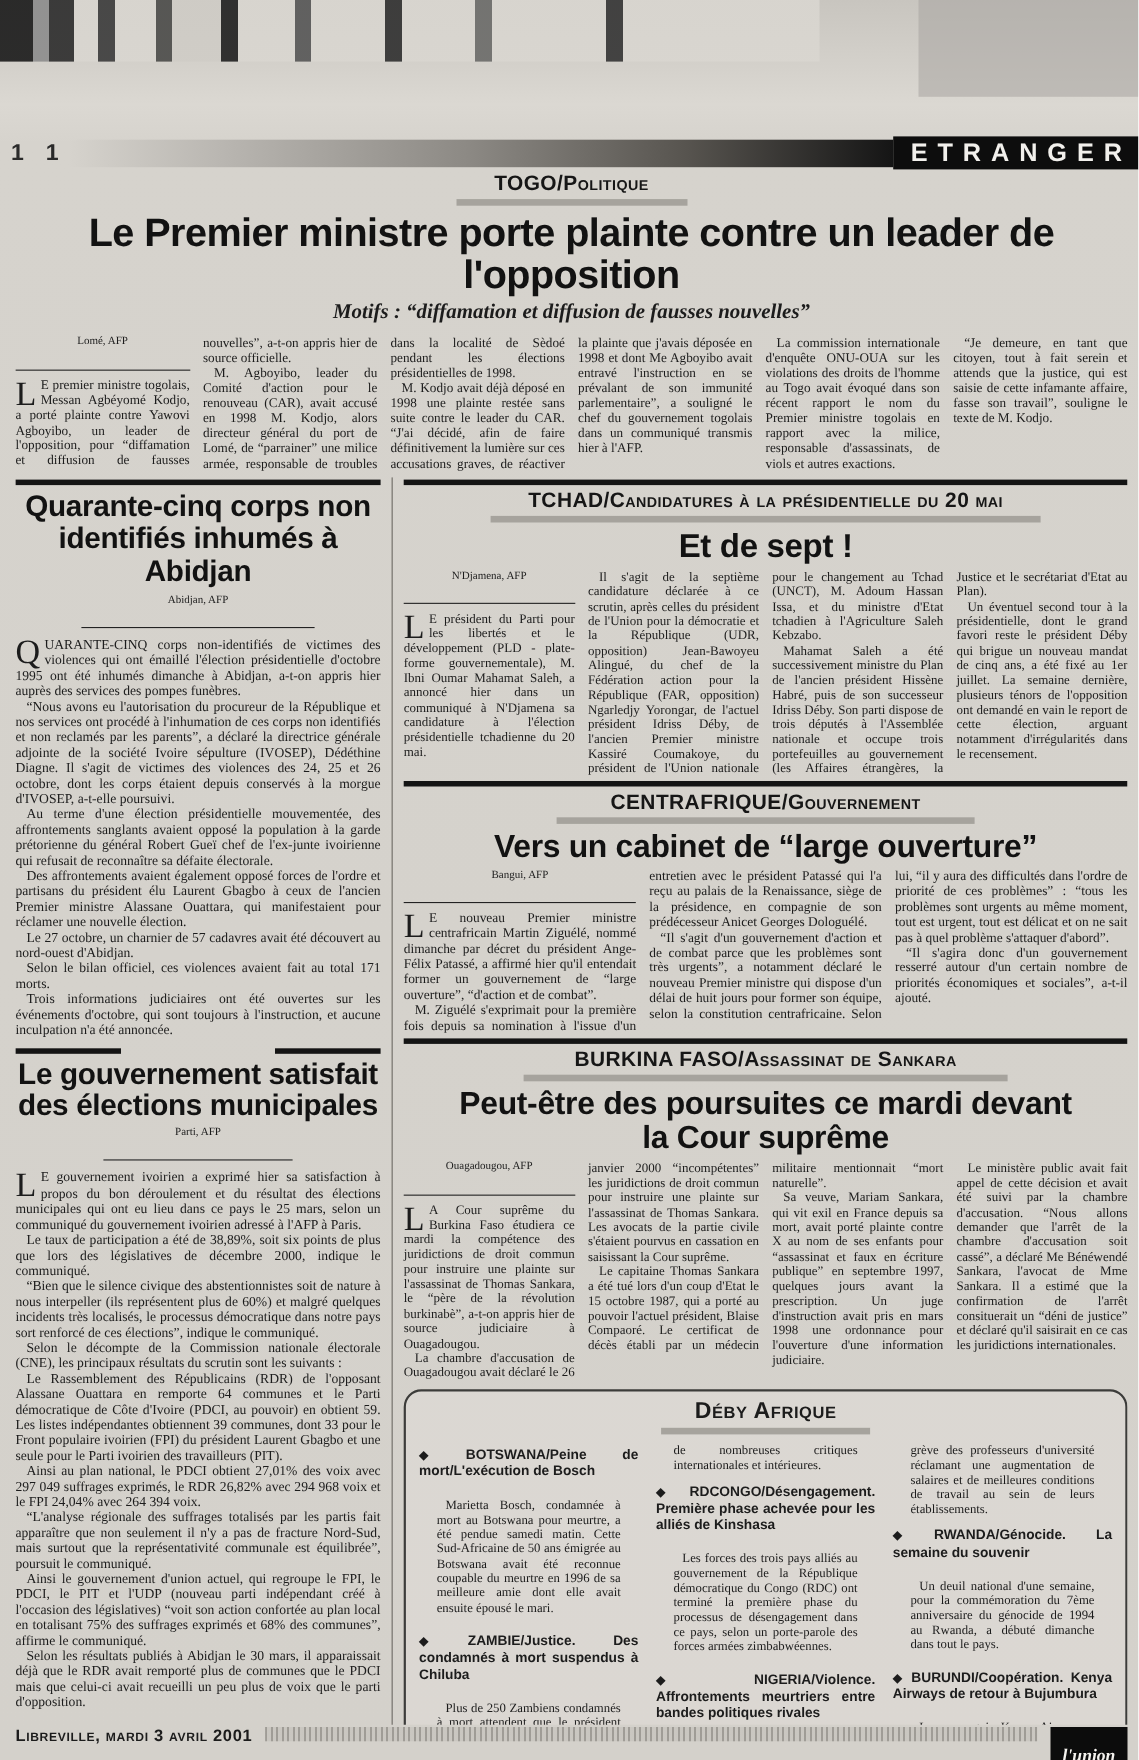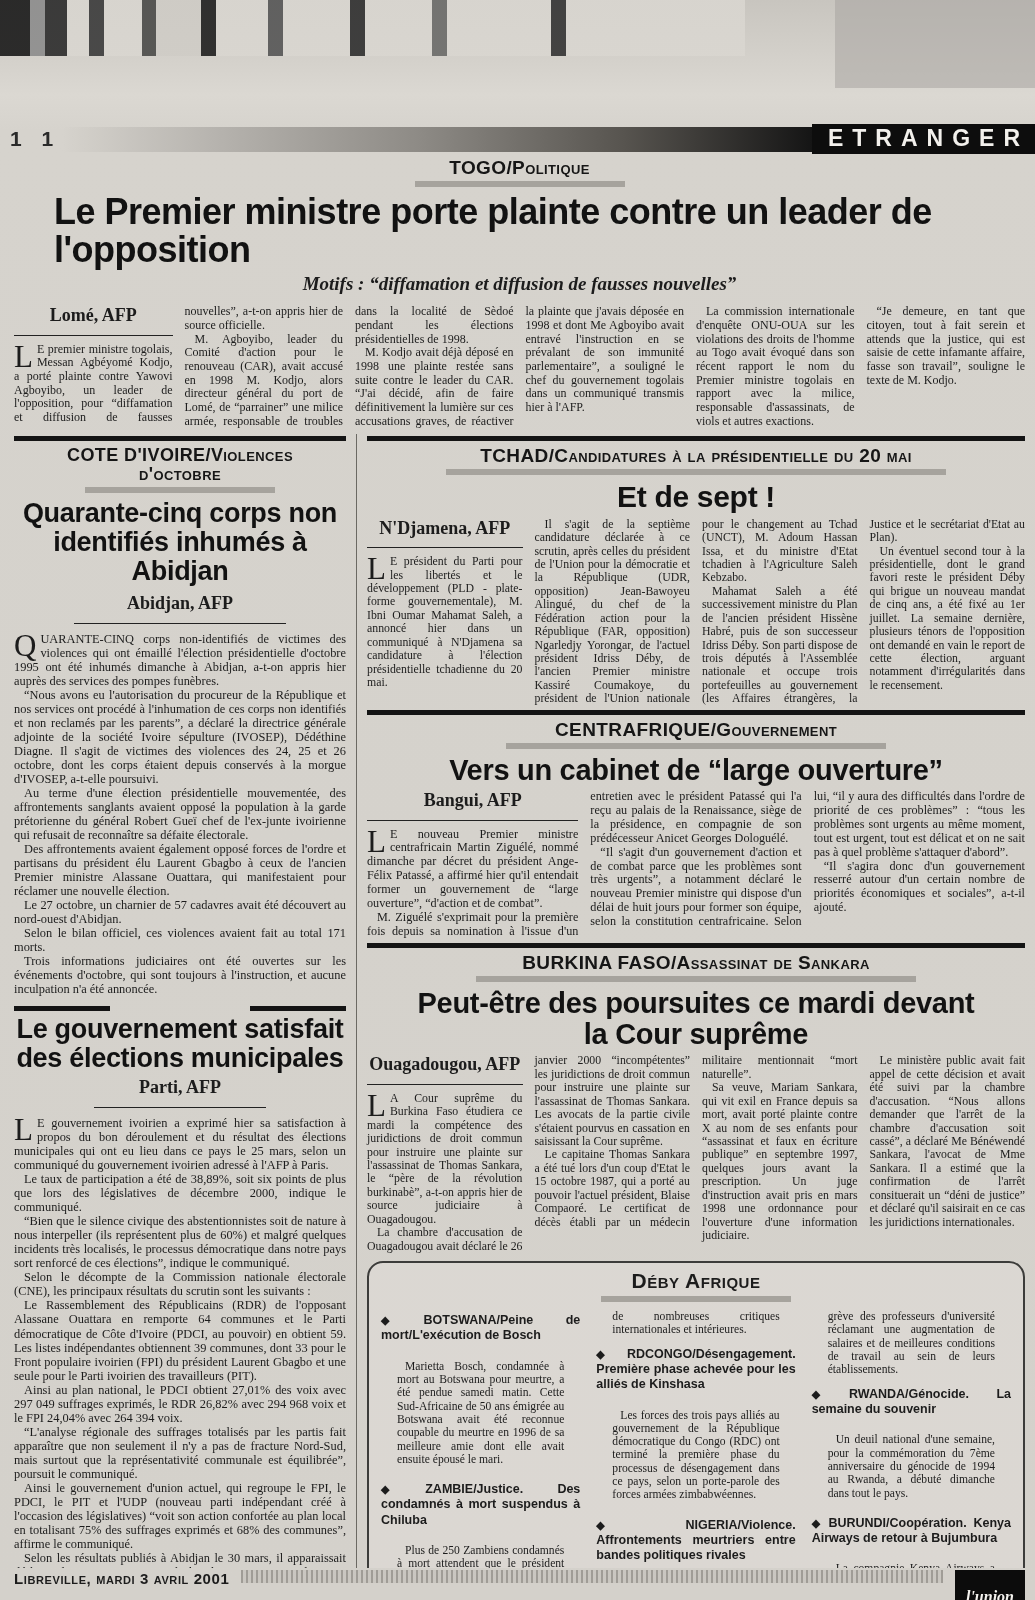--- a/index.html
+++ b/index.html
@@ -18,29 +18,29 @@
   .band{flex:1;height:25px;background:linear-gradient(90deg,rgba(214,211,205,0) 0%,#b7b4af 20%,#8d8a85 48%,#57544f 75%,#151515 100%);}
   .etranger{background:#0d0d0d;color:#f2f0ec;font:bold 23px "Liberation Sans",sans-serif;
             letter-spacing:9px;padding:1px 6px 3px 16px;height:26px;display:flex;align-items:center;}
   .content{position:absolute;top:158px;left:14px;right:10px;bottom:32px;overflow:hidden;}
   
   .kicker-wrap{text-align:center;}
   .kicker{font:bold 19px/1.05 "Liberation Sans",sans-serif;font-variant:small-caps;letter-spacing:.4px;color:#161616;}
   .kicker.sm{font-size:18px;}
   .kicker-bar{height:6px;background:#a6a39d;margin:3px auto 6px;}
   
-  .headline-xl{font:bold 36px/1.06 "Liberation Sans",sans-serif;letter-spacing:-.5px;text-align:left;margin:4px 40px 2px;color:#121212;}
+  .headline-xl{font:bold 36px/1.06 "Liberation Sans",sans-serif;letter-spacing:-.5px;text-align:center;margin:4px 40px 2px;color:#121212;}
   .subhead{font-style:italic;font-size:19px;text-align:center;margin:4px 0 10px;font-weight:bold;}
   .headline-lg{font:bold 27px/1.08 "Liberation Sans",sans-serif;letter-spacing:-.3px;text-align:center;margin:4px 0 4px;color:#121212;}
   
   .cols{column-gap:12px;font-size:12px;line-height:1.14;text-align:justify;hyphens:auto;}
   .cols-6{columns:6;}
   .cols-4{columns:4;font-size:11.8px;}
   .cols-3{columns:3;font-size:12.2px;}
-  .dateline{font-weight:bold;font-size:18px;text-align:center;padding-bottom:9px;border-bottom:1.5px solid #222;margin-bottom:7px;}
+  .dateline{font-weight:normal;font-size:10px;text-align:center;padding-bottom:19px;border-bottom:1.5px solid #222;margin-bottom:7px;}
   p.lead{margin:0;}
   .dc{float:left;font-size:31px;line-height:25px;padding:1px 4px 0 0;}
   .paras p{margin:0;text-indent:10px;}
   
   .main-row{display:flex;margin-top:6px;}
   .left-col{width:332px;padding-right:10px;border-right:1px solid #6b6963;}
   .right-col{flex:1;padding-left:10px;}
   .rule-thick{height:5px;background:#141414;margin:2px 0 5px;}
   .left-col .cols-1{font-size:12.4px;line-height:1.13;text-align:justify;hyphens:auto;}
   .split-rule{display:flex;justify-content:space-between;margin:10px 0 4px;}
@@ -92,25 +92,20 @@
             <p>“Je demeure, en tant que citoyen, tout à fait serein et attends que la justice, qui est saisie de cette infamante affaire, fasse son travail”, souligne le texte de M. Kodjo.</p>
           </div>
       </div>
     </section>
 
     <div class="main-row">
 
       <div class="left-col">
         <div class="rule-thick"></div>
         <section class="sec">
-          <div class="kicker-wrap">
-            <div class="kicker sm">COTE D'IVOIRE/Violences</div>
-            <div class="kicker sm">d'octobre</div>
-            <div class="kicker-bar" style="width:190px"></div>
-          </div>
           <h2 class="headline-lg">Quarante-cinq corps non identifiés inhumés à Abidjan</h2>
           <div class="dateline" style="margin:6px 60px 8px">Abidjan, AFP</div>
           <div class="cols-1">
             <p class="lead"><span class="dc">Q</span><span>UARANTE-CINQ corps non-identifiés de victimes des violences qui ont émaillé l'élection présidentielle d'octobre 1995 ont été inhumés dimanche à Abidjan, a-t-on appris hier auprès des services des pompes funèbres.</span></p>
             <div class="paras">
                 <p>“Nous avons eu l'autorisation du procureur de la République et nos services ont procédé à l'inhumation de ces corps non identifiés et non reclamés par les parents”, a déclaré la directrice générale adjointe de la société Ivoire sépulture (IVOSEP), Dédéthine Diagne. Il s'agit de victimes des violences des 24, 25 et 26 octobre, dont les corps étaient depuis conservés à la morgue d'IVOSEP, a-t-elle poursuivi.</p>
                 <p>Au terme d'une élection présidentielle mouvementée, des affrontements sanglants avaient opposé la population à la garde prétorienne du général Robert Gueï chef de l'ex-junte ivoirienne qui refusait de reconnaître sa défaite électorale.</p>
                 <p>Des affrontements avaient également opposé forces de l'ordre et partisans du président élu Laurent Gbagbo à ceux de l'ancien Premier ministre Alassane Ouattara, qui manifestaient pour réclamer une nouvelle élection.</p>
                 <p>Le 27 octobre, un charnier de 57 cadavres avait été découvert au nord-ouest d'Abidjan.</p>
                 <p>Selon le bilan officiel, ces violences avaient fait au total 171 morts.</p>

